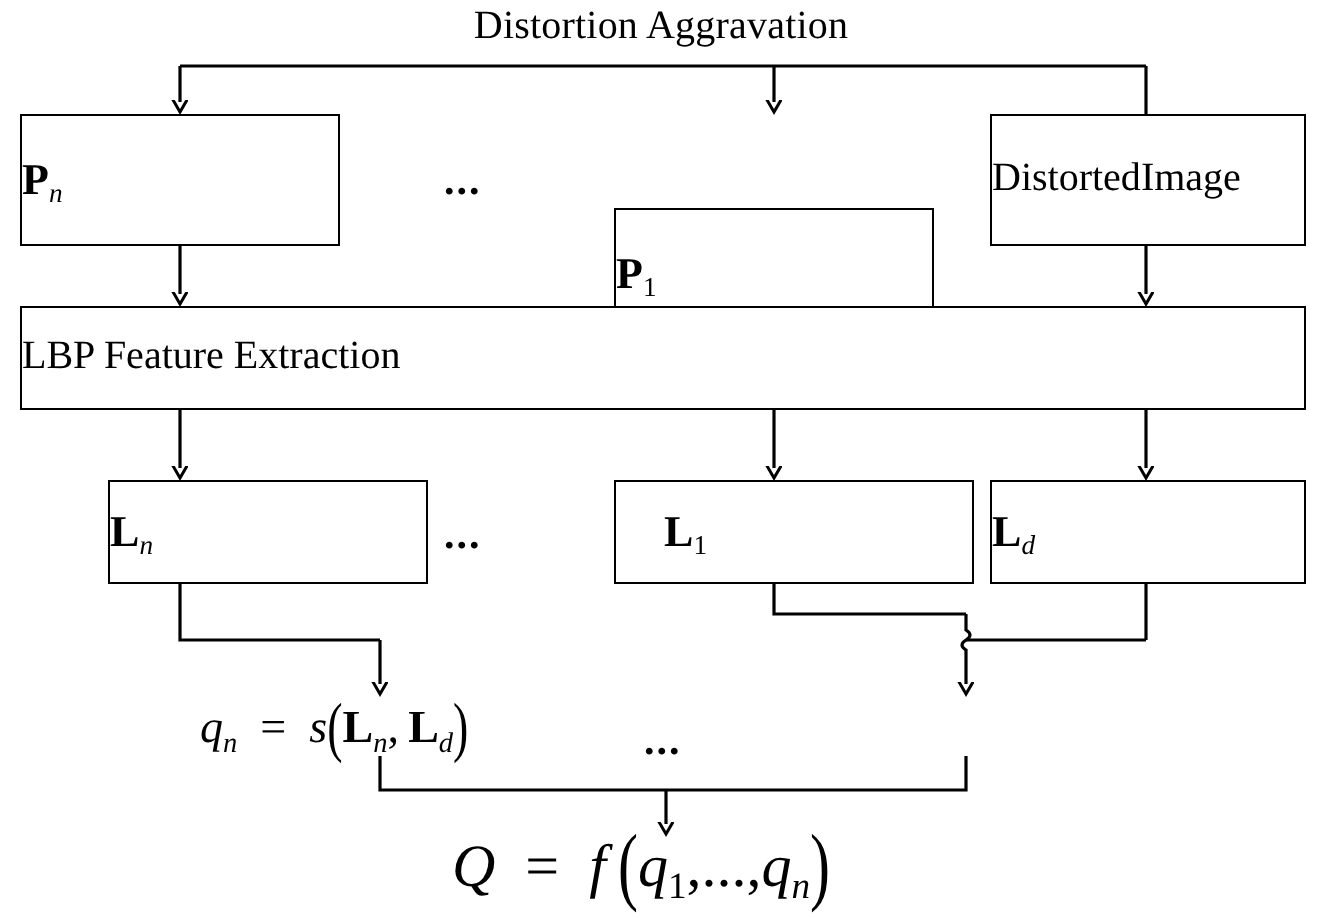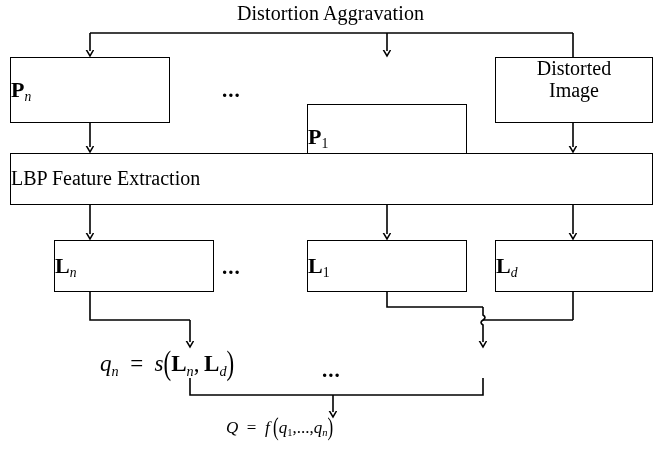--- a/index.html
+++ b/index.html
@@ -146,57 +146,57 @@
   </div>
 
   <div class="ellipsis-dots" style="left:222px; top:80px;">...</div>
 
   <div class="node-box" style="left:307px; top:57px; width:160px; height:66px; font-size:22px;margin-top:47px;">
     <span class="node-label mathvar">
       <span class="bold-var">P</span><sub class="upright">1</sub>
     </span>
   </div>
 
-  <div class="node-box" style="left:495px; top:57px; width:158px; height:66px; font-size:20px; flex-direction:column;">
+  <div class="node-box" style="left:495px; top:57px; width:158px; height:66px; font-size:20px; flex-direction:row;">
     <span class="node-label">Distorted</span>
     <span class="node-label">Image</span>
   </div>
 
   <div class="node-box" style="left:10px; top:153px; width:643px; height:52px; font-size:20px;">
     <span class="node-label">LBP Feature Extraction</span>
   </div>
 
   <div class="node-box" style="left:10px; top:240px; width:160px; height:52px; font-size:22px;margin-left:44px;">
     <span class="node-label mathvar">
       <span class="bold-var">L</span><sub>n</sub>
     </span>
   </div>
 
   <div class="ellipsis-dots" style="left:222px; top:257px;">...</div>
 
-  <div class="node-box" style="left:307px; top:240px; width:160px; height:52px; font-size:22px;">
+  <div class="node-box" style="left:307px; top:240px; width:180px; height:52px; font-size:22px;padding-left:24px;">
     <span class="node-label mathvar">
       <span class="bold-var">L</span><sub class="upright">1</sub>
     </span>
   </div>
 
   <div class="node-box" style="left:495px; top:240px; width:158px; height:52px; font-size:22px;">
     <span class="node-label mathvar">
       <span class="bold-var">L</span><sub>d</sub>
     </span>
   </div>
 
   <div class="eq-text" style="left:100px; top:352px;">
     <span class="ital-var">q</span><sub>n</sub>
     <span class="op">&nbsp;=&nbsp;</span>
     <span class="ital-var">s</span><span class="paren">(</span><span class="bold-var">L</span><sub>n</sub><span class="op">,</span> <span class="bold-var">L</span><sub>d</sub><span class="paren">)</span>
   </div>
 
   <div class="ellipsis-dots" style="left:322px; top:360px;">...</div>
 
 
-  <div class="eq-text" style="left:226px; top:419px; font-size:17px;">
+  <div class="eq-text" style="left:226px; top:419px; font-size:30px;">
     <span class="ital-var">Q</span>
     <span class="op">&nbsp;=&nbsp;</span>
     <span class="ital-var">f</span> <span class="paren">(</span><span class="ital-var">q</span><sub class="upright">1</sub><span class="op">,...,</span><span class="ital-var">q</span><sub>n</sub><span class="paren">)</span>
   </div>
 
 </div>
 
 </body></html>

